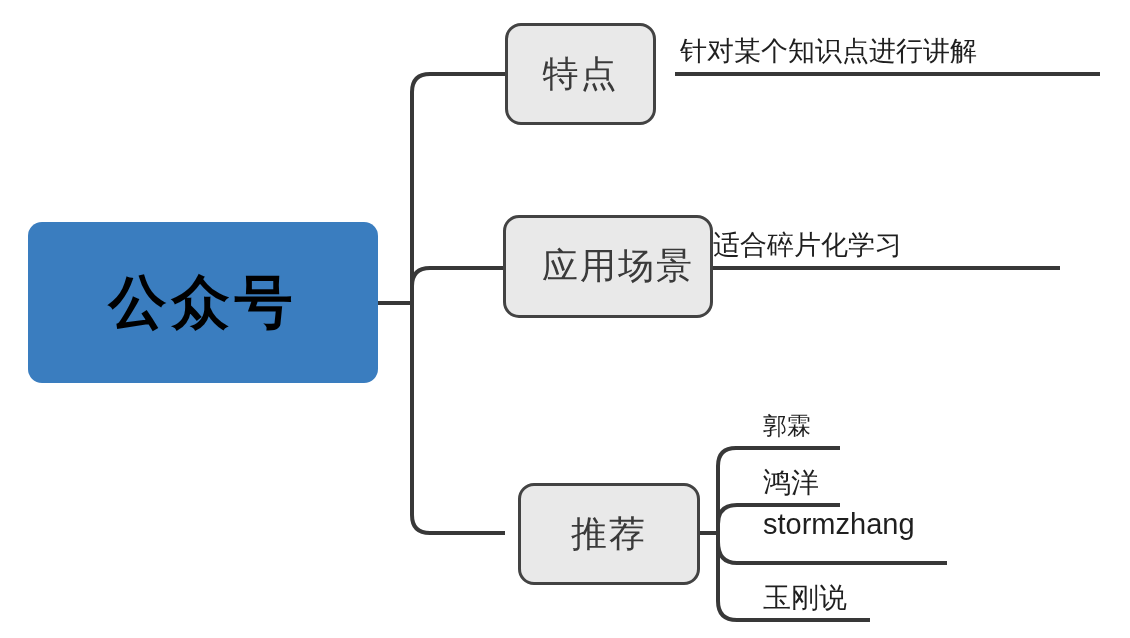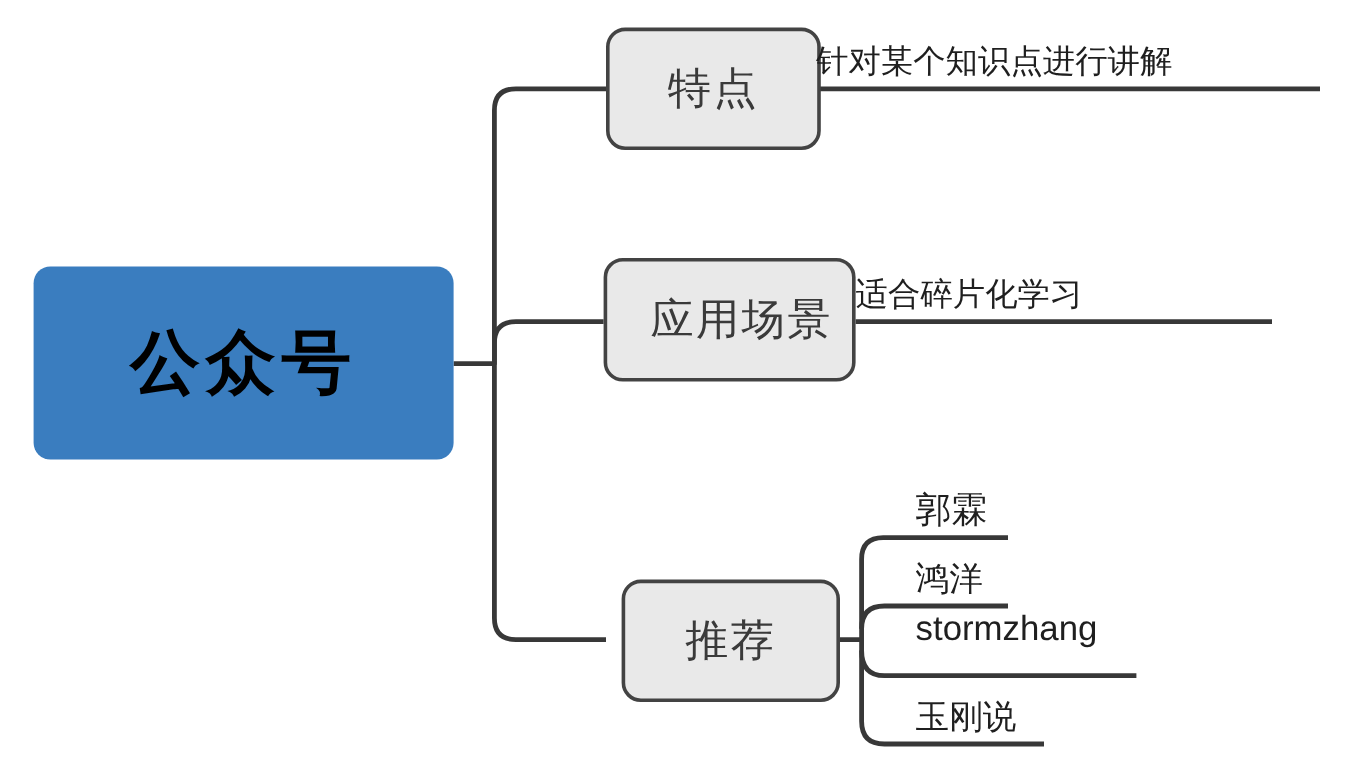--- a/index.html
+++ b/index.html
@@ -40,35 +40,35 @@
     letter-spacing: 5px;
   }
   .branch-node {
     background: #e9e9e9;
     border: 3px solid #434343;
     border-radius: 16px;
     color: #3a3a3a;
     font-size: 36px;
     letter-spacing: 2px;
   }
-  .branch-tedian   { left: 505px; top: 23px;  width: 179px; height: 102px; }
+  .branch-tedian   { left: 505px; top: 23px;  width: 151px; height: 102px; }
   .branch-yingyong { left: 503px; top: 215px; width: 210px; height: 103px; padding-left: 20px; }
   .branch-tuijian  { left: 505px; top: 483px; width: 182px; height: 102px; margin-left: 13px; }
   .leaf-label {
     position: absolute;
     color: #1f1f1f;
     font-size: 27px;
     height: 36px;
     line-height: 36px;
     white-space: nowrap;
   }
   .leaf-right { text-align: left; }
   .leaf-a { left: 680px; top: 33px;  width: 408px; }
   .leaf-b { left: 713px; top: 227px; width: 338px; }
-  .leaf-c { left: 763px; top: 408px; font-size: 30px; }
+  .leaf-c { left: 763px; top: 408px; font-size: 24px; }
   .leaf-d { left: 763px; top: 465px; font-size: 28px; }
   .leaf-e { left: 763px; top: 506px; font-size: 29px; }
   .leaf-f { left: 763px; top: 580px; font-size: 28px; }
 </style>
 </head>
 <body>
 
 <div class="canvas">
 
   <svg class="wires" viewBox="0 0 1130 638" fill="none" stroke="#383838" stroke-width="4">

